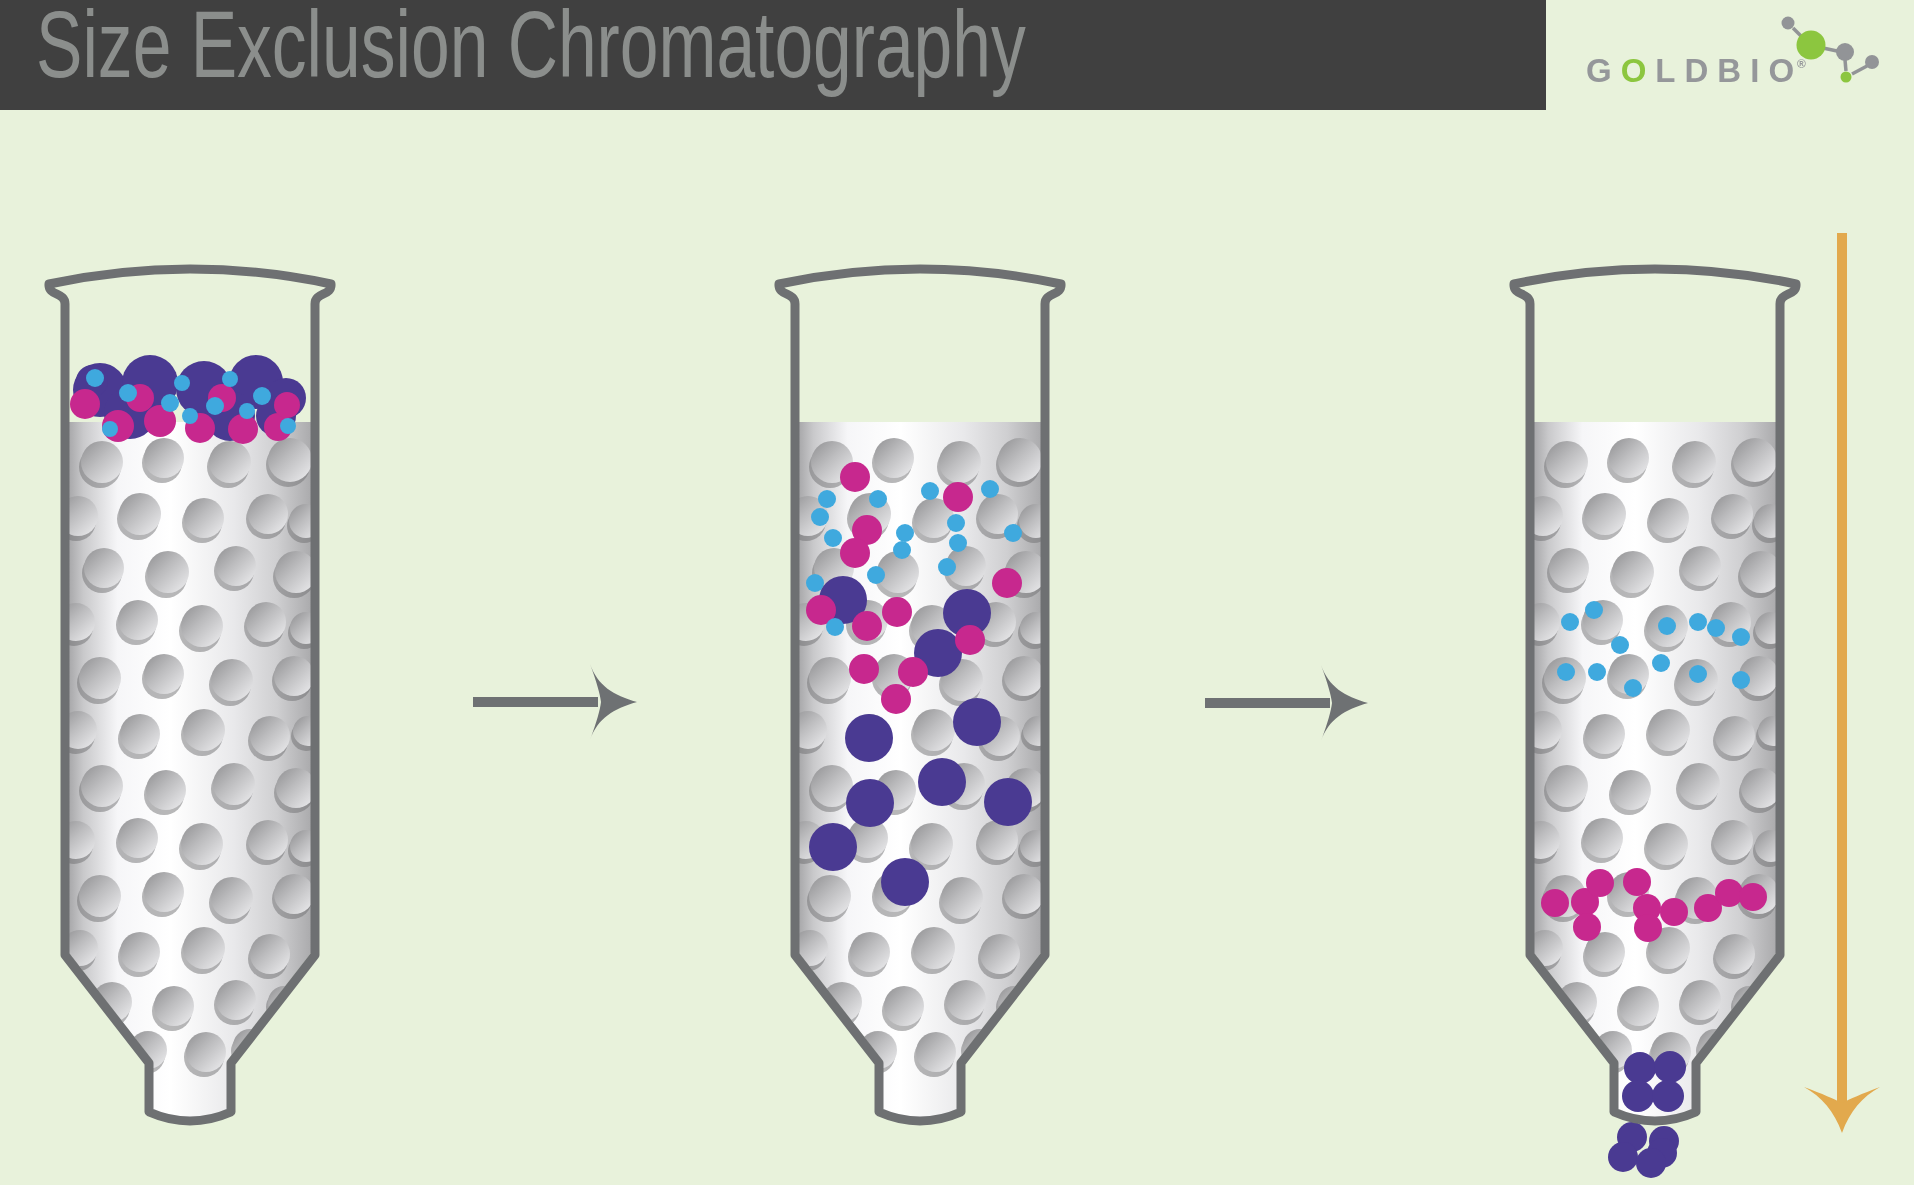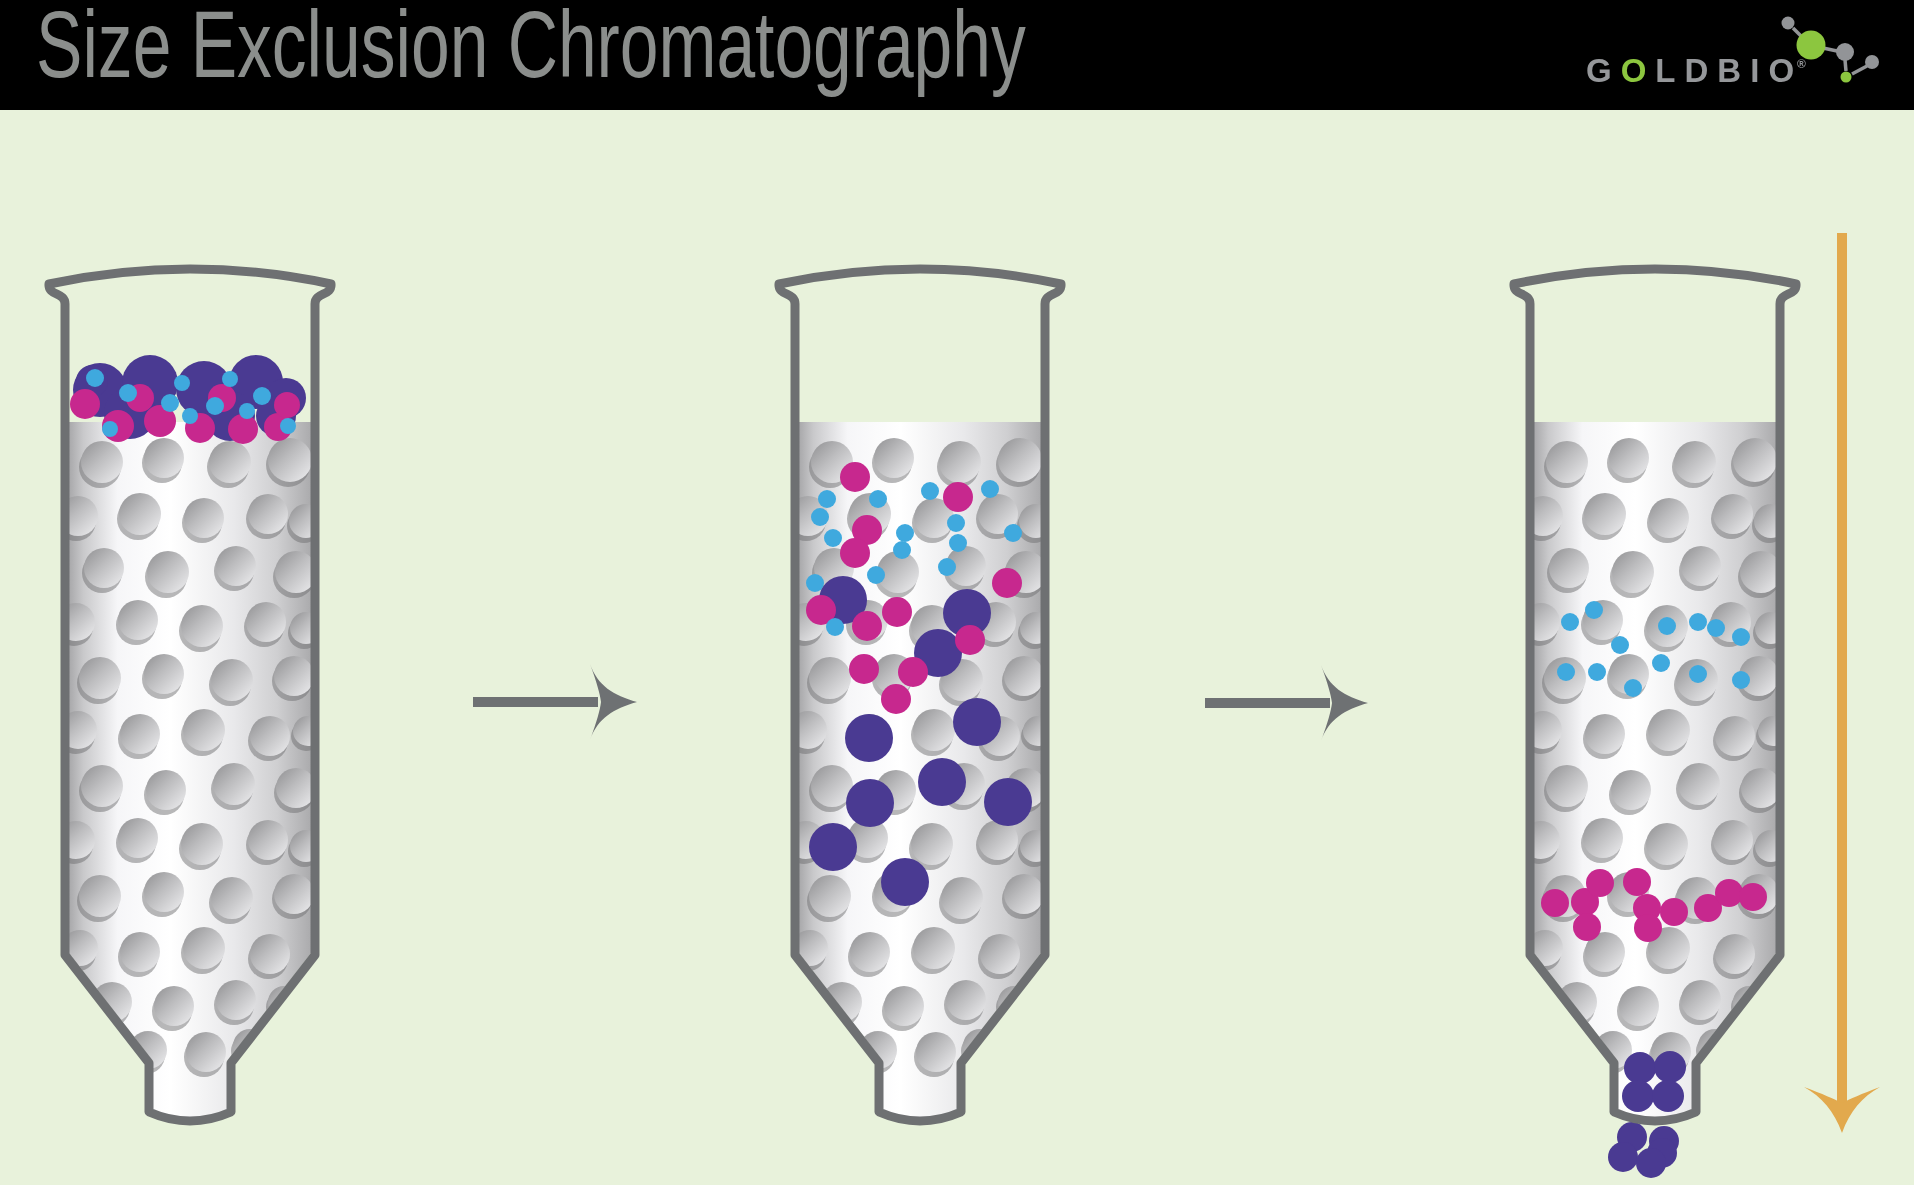--- a/index.html
+++ b/index.html
@@ -1,20 +1,20 @@
 <!DOCTYPE html>
 <html><head>
 <meta charset="utf-8">
 <style>
   html,body{margin:0;padding:0;}
   body{
     width:1914px;height:1185px;position:relative;overflow:hidden;
     background:#e8f2db;font-family:"Liberation Sans",sans-serif;
   }
-  .header{position:absolute;top:0;left:0;width:1914px;height:110px;background:#000000;z-index:5;}
+  .header{position:absolute;top:0;left:0;width:1546px;height:110px;background:#404040;z-index:5;}
   .title{
     position:absolute;left:36px;top:-10px;height:110px;line-height:110px;
     font-size:94px;color:#8b8e8c;white-space:nowrap;
     transform:scaleX(.74);transform-origin:left center;letter-spacing:0px;
   }
   .brand{position:absolute;left:1586px;top:52px;z-index:6;white-space:nowrap;
     font-size:33px;font-weight:bold;letter-spacing:9px;color:#95979a;}
   .brand .green{color:#8cc63f;}
   .brand sup{font-size:12px;letter-spacing:0;margin-left:-6px;vertical-align:14px;}
   .molecule{position:absolute;left:1770px;top:4px;z-index:6;}

